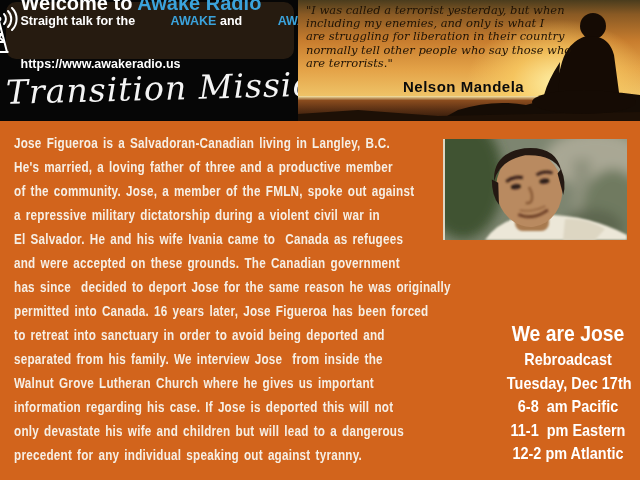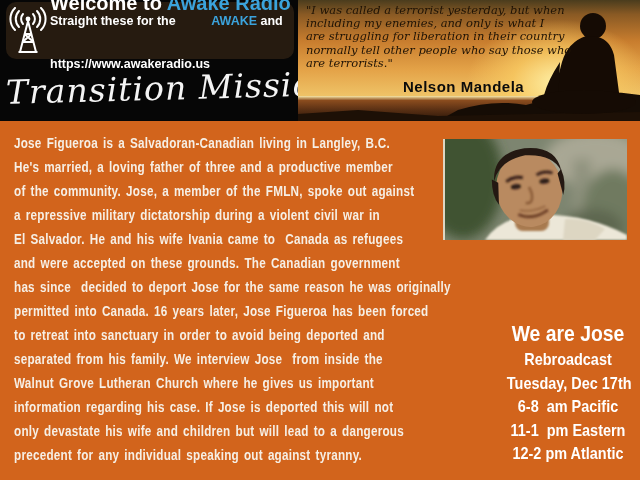--- a/index.html
+++ b/index.html
@@ -3,21 +3,21 @@
 <meta charset="utf-8">
 <style>
   html,body{margin:0;padding:0;background:#888;}
   .stage{position:relative;width:640px;height:480px;background:#d2641c;overflow:hidden;
          font-family:"Liberation Sans",sans-serif;}
 
   
   .top-black{position:absolute;left:0;top:0;width:298px;height:121px;background:#060606;}
 
   .banner{position:absolute;left:6px;top:2px;width:288px;height:57px;background:#261b10;
-          border-radius:10px;display:flex;align-items:center;}
+          border-radius:10px;display:flex;align-items:center;justify-content:center;}
   .banner .icon-wrap{width:56px;display:flex;justify-content:center;}
   .banner .txt{flex:1;padding-top:2px;}
   .b1{font-size:20px;font-weight:bold;color:#fff;white-space:nowrap;line-height:22px;}
   .b1 .blue{color:#3ba3dc;}
   .b2{font-size:12.5px;font-weight:bold;color:#fff;white-space:nowrap;line-height:15px;}
   .b2 .blue{color:#3ba3dc;margin-left:32px;}
   .b3{font-size:12.5px;font-weight:bold;color:#fff;white-space:nowrap;line-height:15px;margin-top:28px;}
 
   .script-title{position:absolute;left:6px;top:60px;width:290px;height:58px;
                 font-family:"DejaVu Serif",serif;font-style:italic;font-size:33px;
@@ -76,21 +76,21 @@
           <g stroke="#ffffff" fill="none" stroke-width="2">
             <path d="M22 14 L14 45 M22 14 L30 45"></path>
             <path d="M12.5 45 L31.5 45"></path>
             <path d="M18.5 27 L25.5 27 M16.5 35 L27.5 35"></path>
             <path d="M18.5 27 L27.5 35 M25.5 27 L16.5 35"></path>
           </g>
         </svg>
       </div>
       <div class="txt">
         <div class="b1"><span>Welcome to </span><span class="blue">Awake Radio</span></div>
-        <div class="b2"><span>Straight these for the </span><span class="blue">AWAKE</span><span> and </span><span class="blue">AWARE</span></div>
+        <div class="b2"><span>Straight talk for the </span><span class="blue">AWAKE</span><span> and </span><span class="blue">AWARE</span></div>
         <div class="b3">https://www.awakeradio.us</div>
       </div>
     </div>
 
     <div class="script-title">Transition Mission</div>
   </div>
 
   <div class="sunset">
     <div class="sea"></div>
     <svg class="sil" width="342" height="121" viewBox="0 0 342 121">

